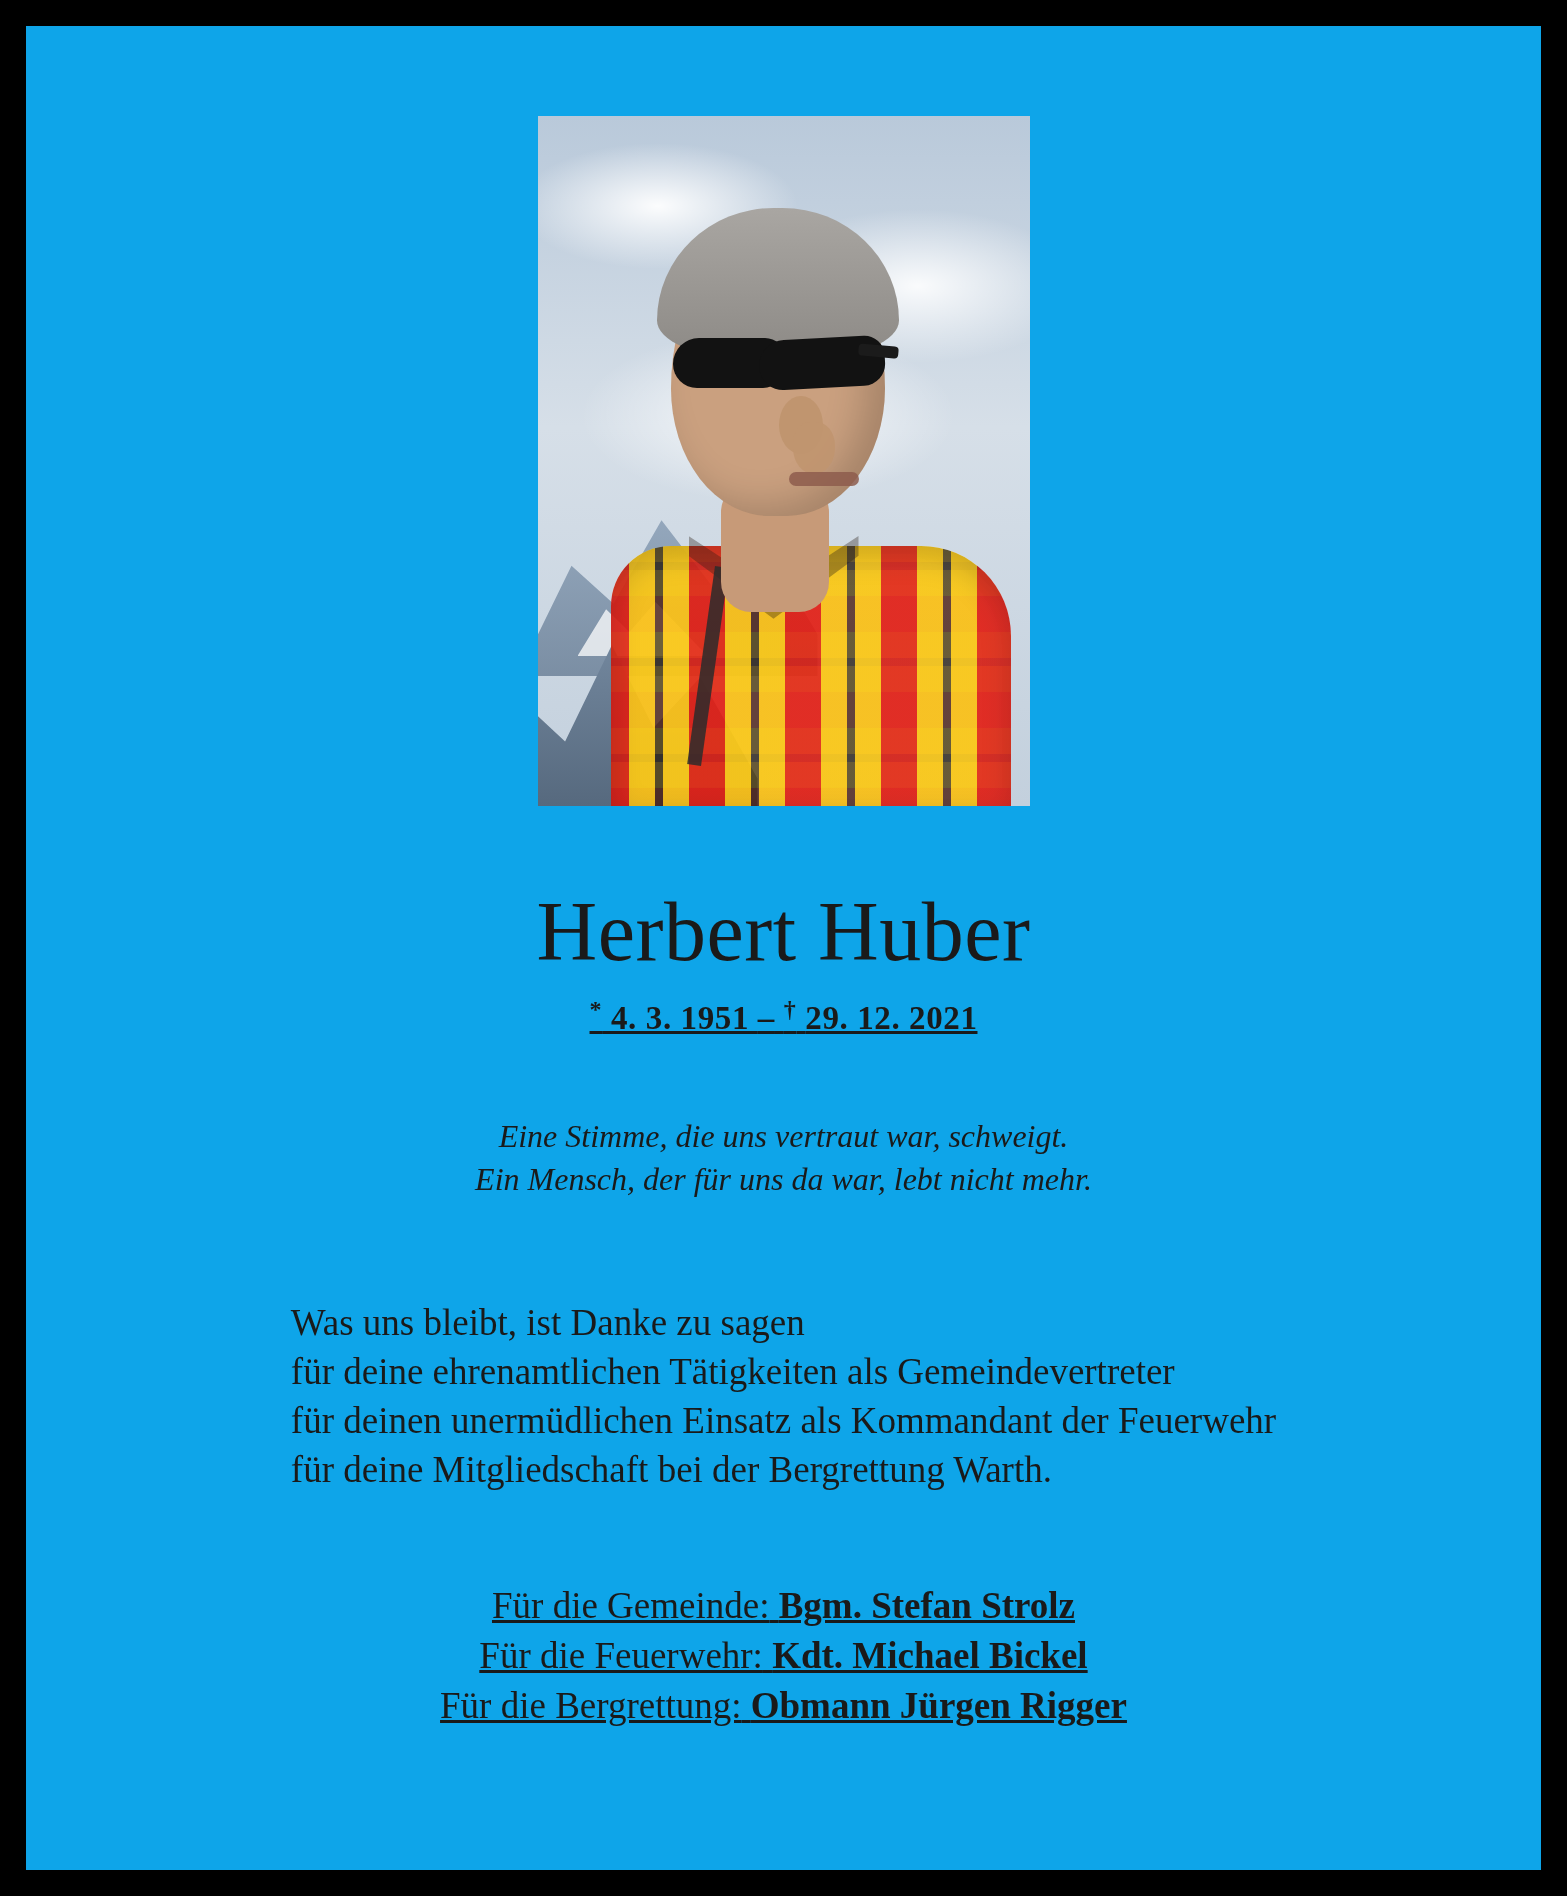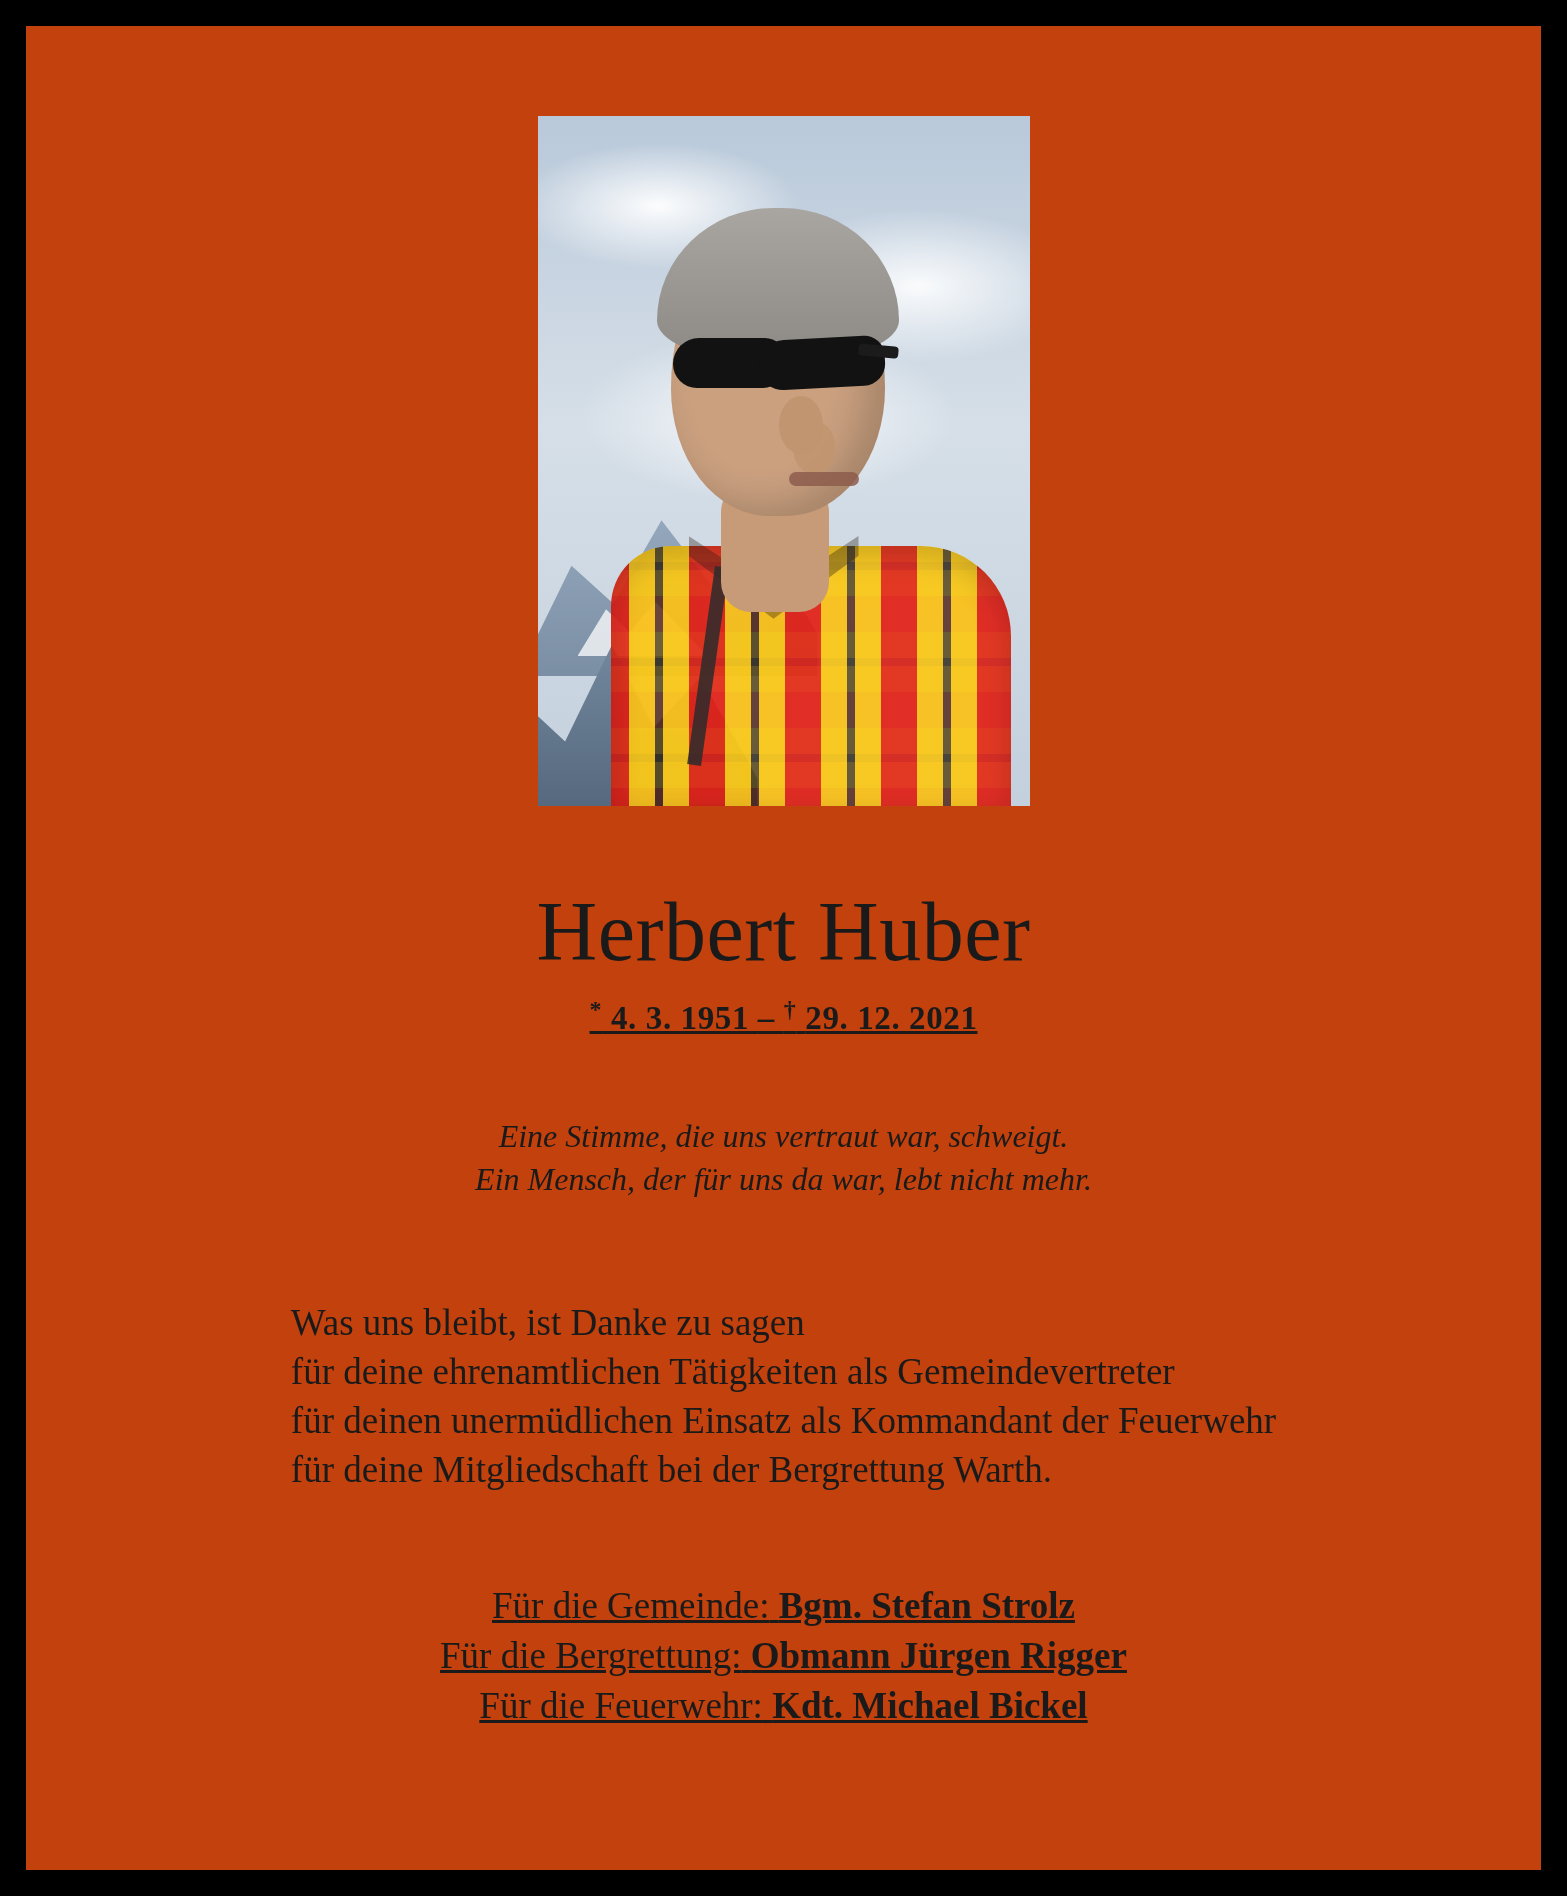--- a/index.html
+++ b/index.html
@@ -11,21 +11,21 @@
     width: 1567px;
     height: 1896px;
     font-family: "Liberation Serif", serif;
     color: #1a1a1a;
   }
 
   .obituary-card {
     box-sizing: border-box;
     width: 1567px;
     height: 1896px;
-    background: #c2410c;
+    background: #0ea5e9;
     border: 26px solid #000000;
     padding: 0;
     display: flex;
     flex-direction: column;
     align-items: center;
   }
 
   .inner {
     width: 100%;
     box-sizing: border-box;
@@ -312,23 +312,23 @@
       <div>für deinen unermüdlichen Einsatz als Kommandant der Feuerwehr</div>
       <div>für deine Mitgliedschaft bei der Bergrettung Warth.</div>
     </div>
 
     <div class="signatories">
       <div>
         <span>Für die Gemeinde:</span>
         <b>Bgm. Stefan Strolz</b>
       </div>
       <div>
+        <span>Für die Feuerwehr:</span>
+        <b>Kdt. Michael Bickel</b>
+      </div>
+      <div>
         <span>Für die Bergrettung:</span>
         <b>Obmann Jürgen Rigger</b>
       </div>
-      <div>
-        <span>Für die Feuerwehr:</span>
-        <b>Kdt. Michael Bickel</b>
-      </div>
     </div>
 
   </div>
 </div>
 
 </body></html>

